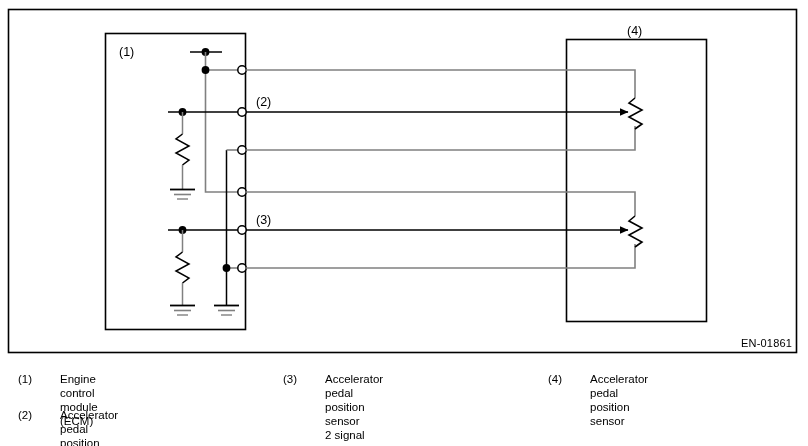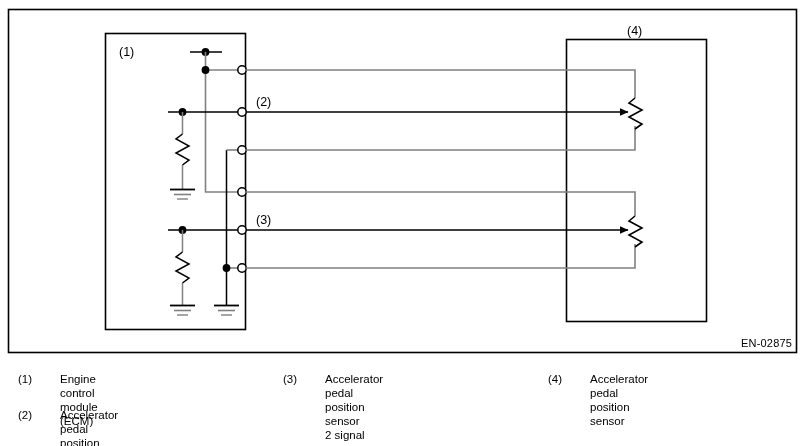--- a/index.html
+++ b/index.html
@@ -99,21 +99,21 @@
 
     <polyline points="635,98 629,103 642,110 629,117 642,124 635,129" fill="none" stroke="#000000" stroke-width="1.6"></polyline>
     <polyline points="635,216 629,221 642,228 629,235 642,242 635,247" fill="none" stroke="#000000" stroke-width="1.6"></polyline>
 
     <text x="119" y="56" font-family="Liberation Sans, sans-serif" font-size="12.5" fill="#000000">(1)</text>
     <text x="256" y="106" font-family="Liberation Sans, sans-serif" font-size="12.5" fill="#000000">(2)</text>
     <text x="256" y="224" font-family="Liberation Sans, sans-serif" font-size="12.5" fill="#000000">(3)</text>
     <text x="627" y="35" font-family="Liberation Sans, sans-serif" font-size="12.5" fill="#000000">(4)</text>
   </svg>
 
-  <span class="ref-code" style="left:741px;top:337px;">EN-02875</span>
+  <span class="ref-code" style="left:741px;top:337px;">EN-01861</span>
 
   <div class="legend">
 
     <div class="legend-col" style="left:18px;width:260px;">
       <div class="legend-item" style="left:0;top:12px;">
         <span class="legend-num">(1)</span>
         <span class="legend-txt" style="left:42px;">Engine control module (ECM)</span>
       </div>
       <div class="legend-item" style="left:0;top:48px;">
         <span class="legend-num">(2)</span>

